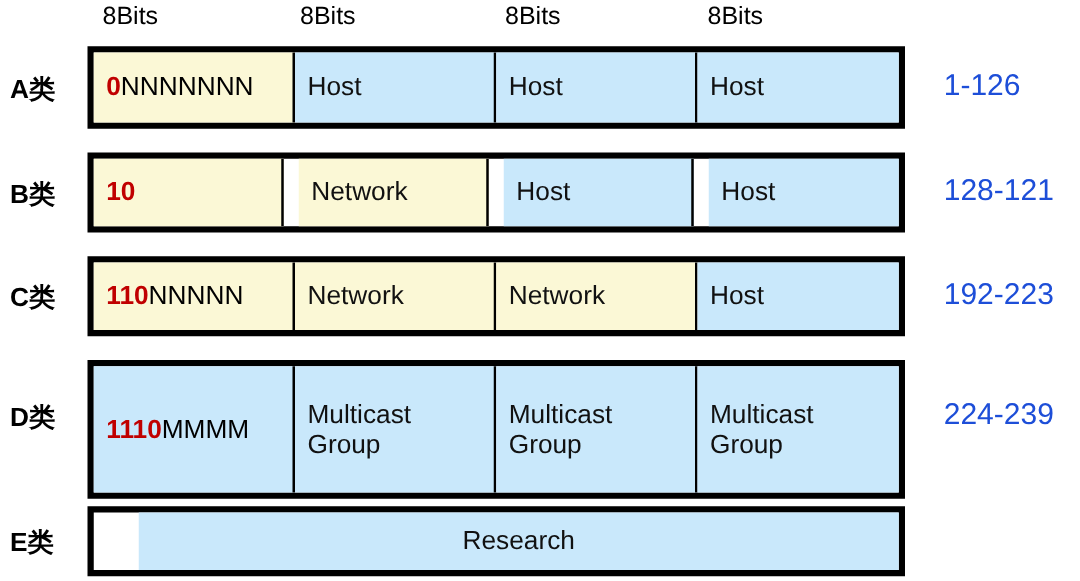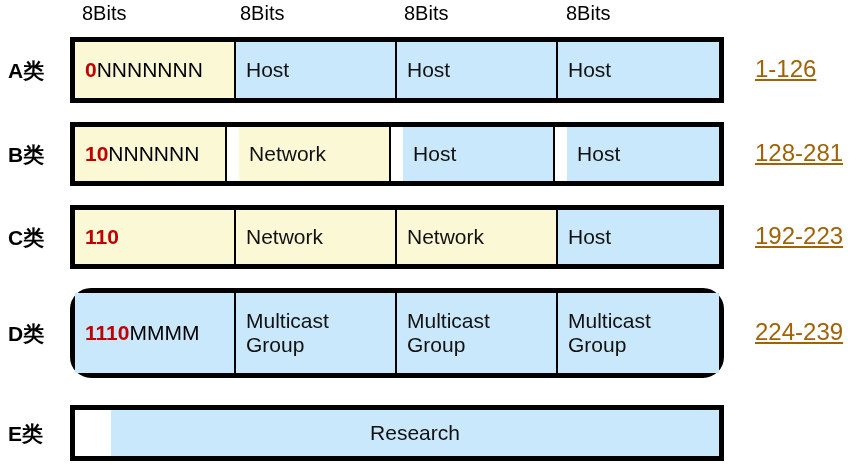--- a/index.html
+++ b/index.html
@@ -33,23 +33,22 @@
     font-size: 21px;
     font-weight: bold;
     color: #000000;
     white-space: nowrap;
   }
 
   .range-label {
     position: absolute;
     left: 755px;
     font-size: 24px;
-    color: #a16207;
+    color: #1d4ed8;
     white-space: nowrap;
-    text-decoration: underline;
   }
 
   .bar {
     position: absolute;
     left: 70px;
     width: 654px;
     border: 5px solid #000000;
     display: flex;
     background: #ffffff;
   }
@@ -112,55 +111,55 @@
           <div class="txt">Host</div>
         </div>
       </div>
       <div class="range-label" style="top: 55px;">1-126</div>
     </div>
     <div class="row" style="top: 0px;">
       <div class="class-label" style="top: 141px;">B类</div>
       <div class="bar" style="top: 122px; height: 64px; gap: 12px;">
         <div class="cell yellow col">
           <span class="bits-prefix">10</span>
-          <span class="bits-rest">NNNNNN</span>
         </div>
         <div class="cell yellow col">
           <div class="txt">Network</div>
         </div>
         <div class="cell blue col">
           <div class="txt">Host</div>
         </div>
         <div class="cell blue col">
           <div class="txt">Host</div>
         </div>
       </div>
-      <div class="range-label" style="top: 139px;">128-281</div>
+      <div class="range-label" style="top: 139px;">128-121</div>
     </div>
     <div class="row" style="top: 0px;">
       <div class="class-label" style="top: 224px;">C类</div>
       <div class="bar" style="top: 205px; height: 64px;">
         <div class="cell yellow col">
           <span class="bits-prefix">110</span>
+          <span class="bits-rest">NNNNN</span>
         </div>
         <div class="cell yellow col">
           <div class="txt">Network</div>
         </div>
         <div class="cell yellow col">
           <div class="txt">Network</div>
         </div>
         <div class="cell blue col">
           <div class="txt">Host</div>
         </div>
       </div>
       <div class="range-label" style="top: 222px; text-align: right;">192-223</div>
     </div>
     <div class="row" style="top: 0px;">
       <div class="class-label" style="top: 320px;">D类</div>
-      <div class="bar" style="top: 288px; height: 90px; border-radius: 21px;">
+      <div class="bar" style="top: 288px; height: 111px;">
         <div class="cell blue col">
           <span class="bits-prefix">1110</span>
           <span class="bits-rest">MMMM</span>
         </div>
         <div class="cell blue col">
           <div class="txt">Multicast<br>Group</div>
         </div>
         <div class="cell blue col">
           <div class="txt">Multicast<br>Group</div>
         </div>

